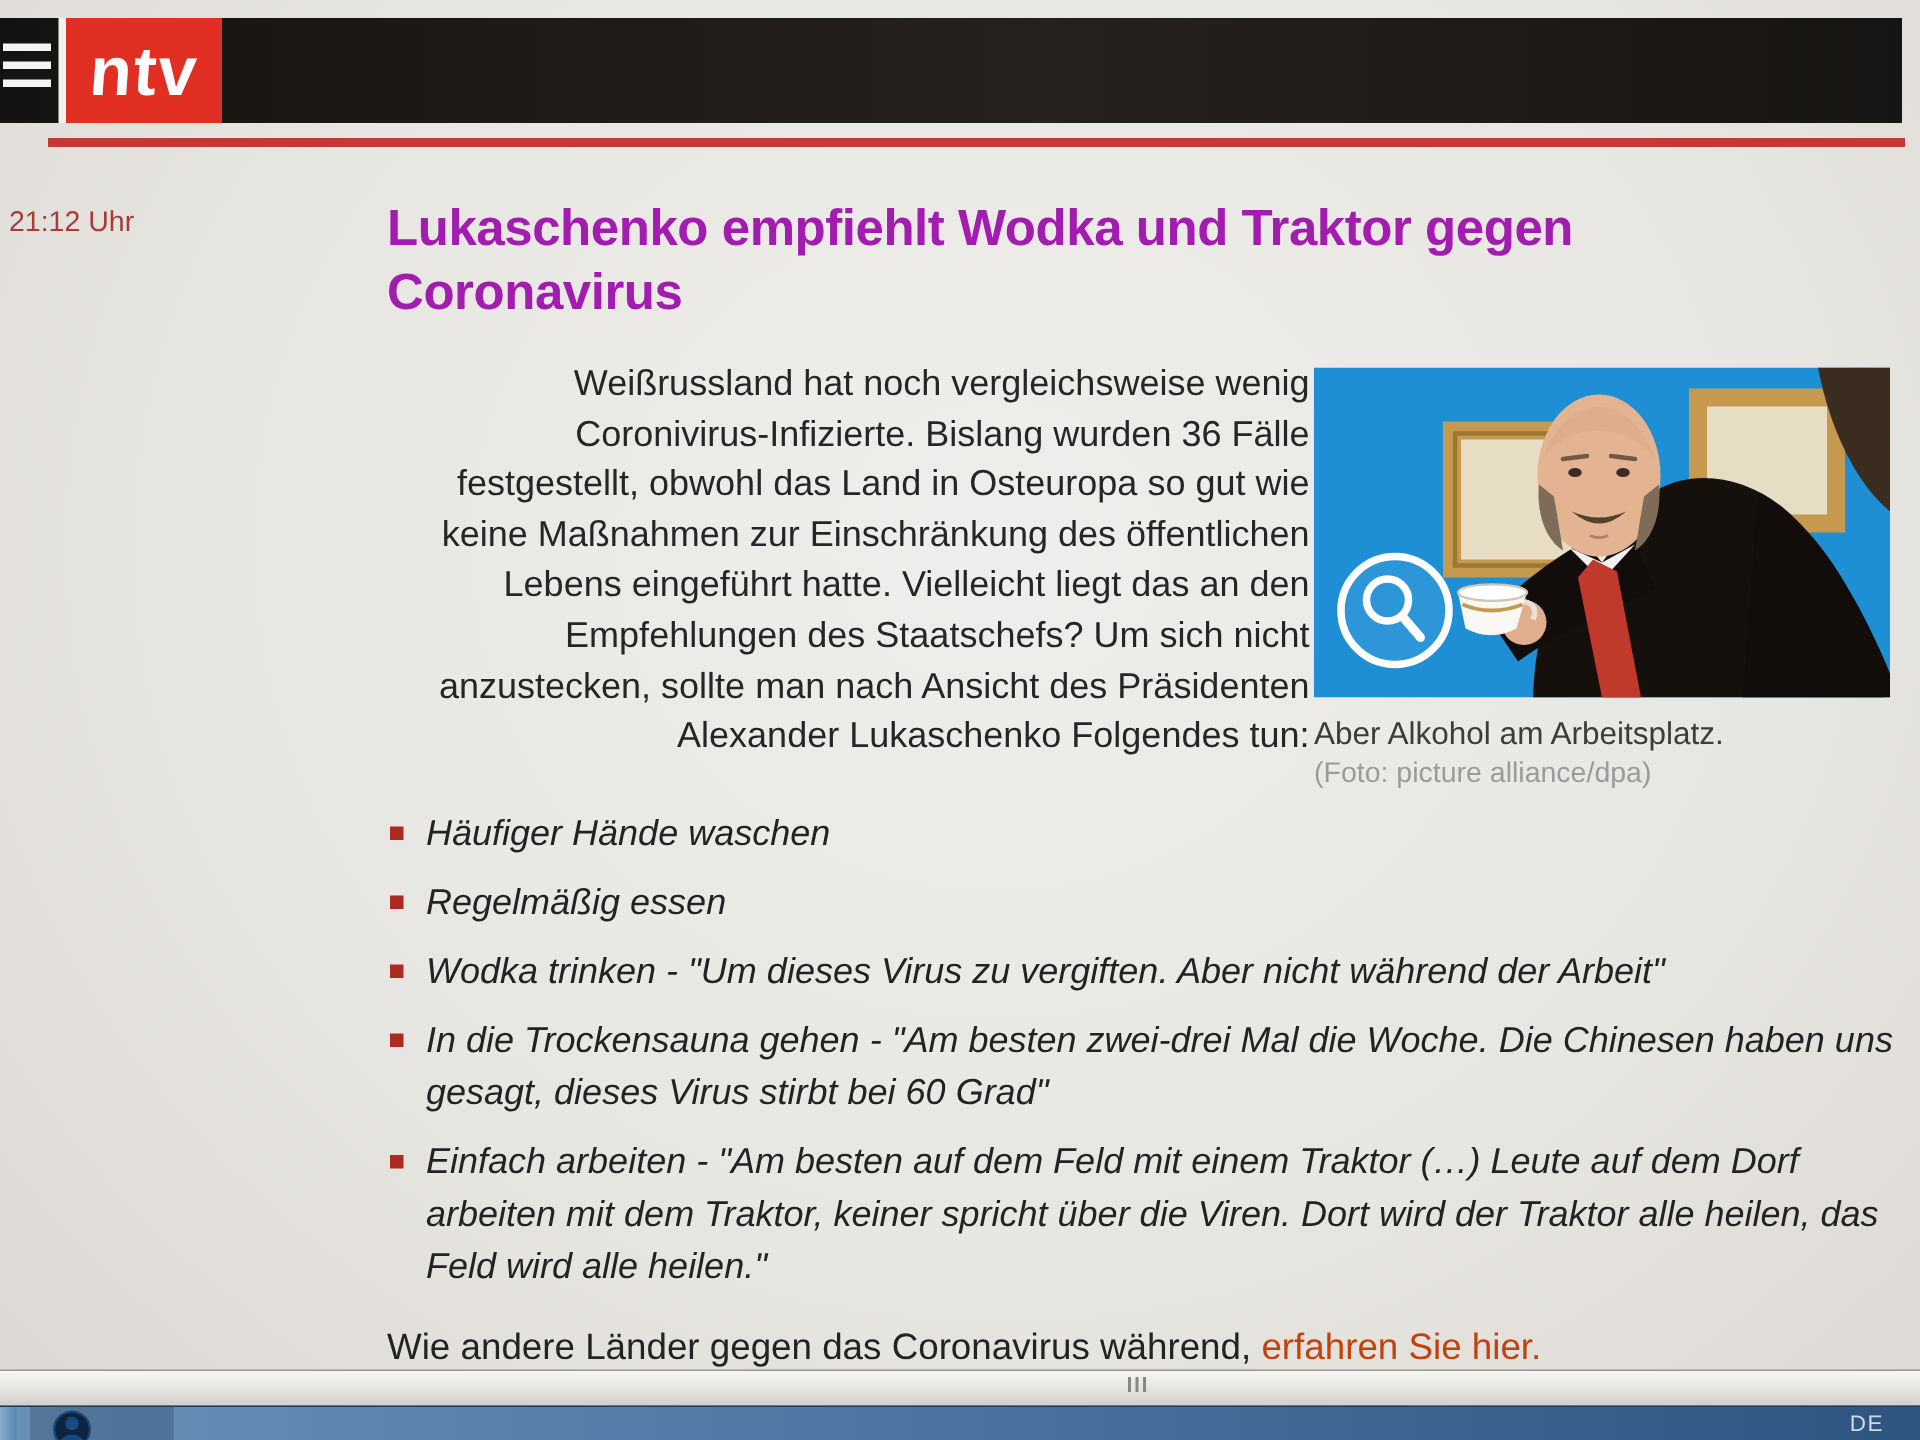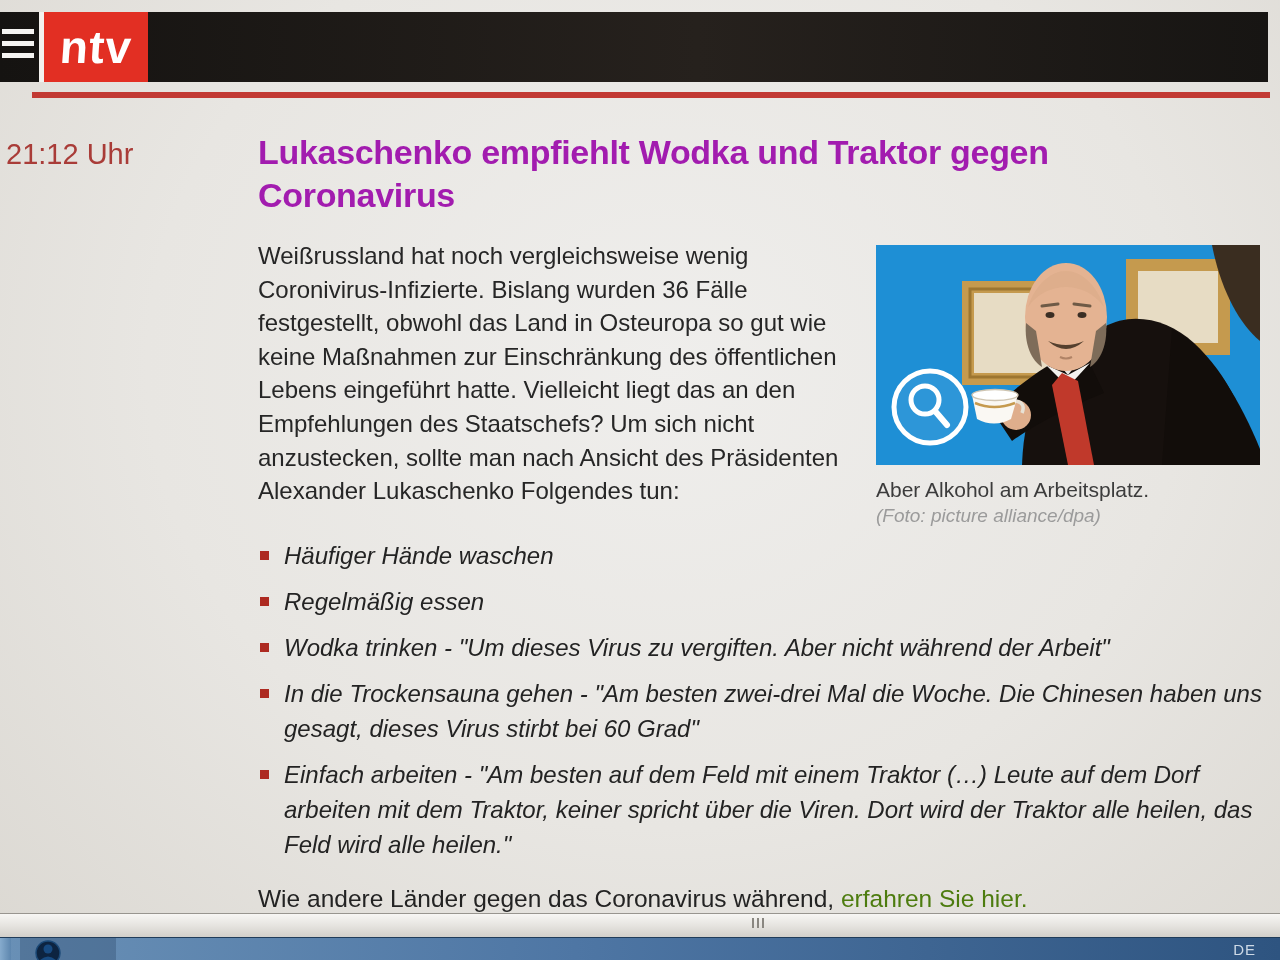--- a/index.html
+++ b/index.html
@@ -18,43 +18,43 @@
   .menu i{display:block;height:5px;background:#f5f4f2;}
   .logo-sep{width:5px;background:#f3f1ee;margin-left:5px;}
   .logo{
     width:104px;background:#e22f23;color:#fff;
     display:flex;align-items:center;justify-content:center;
     font-size:46px;font-weight:bold;cursor:pointer;
   }
   .logo span{display:inline-block;transform:skewX(-4deg);letter-spacing:1px;}
   .redline{position:absolute;top:92px;left:32px;right:10px;height:6px;background:#c23a34;}
   
-  .timestamp{position:absolute;top:138px;left:6px;font-size:29px;color:#a93c38;}
+  .timestamp{position:absolute;top:138px;left:6px;font-size:19px;color:#a93c38;}
   .headline{
     position:absolute;top:131px;left:258px;width:900px;
     font-size:34px;line-height:43px;font-weight:bold;color:#a21caf;
     letter-spacing:-0.3px;white-space:pre-line;margin:0;
   }
   .intro{
     position:absolute;top:239px;left:258px;width:615px;
-    font-size:24px;line-height:33.6px;color:#262626;white-space:pre-line;
+    font-size:24px;line-height:33.6px;color:#262626;white-space:pre-line;text-align:right;
   }
   
   figure{position:absolute;left:876px;top:245px;width:386px;margin:0;}
   .figimg{display:block;width:384px;height:220px;cursor:pointer;}
   .cap{font-size:21px;color:#3c3c3c;margin-top:13px;}
-  .credit{font-size:19px;color:#9b9b9b;margin-top:3px;font-style:italic;}
+  .credit{font-size:19px;color:#9b9b9b;margin-top:3px;}
   
   .list{position:absolute;left:258px;top:538px;width:1016px;list-style:none;margin:0;padding:0;}
   .list li{display:flex;margin-bottom:11px;font-size:24px;line-height:35px;color:#232323;}
   .bullet{width:9px;height:9px;background:#ad2a21;margin:13px 15px 0 2px;flex:none;}
   .li-text{white-space:pre-line;font-style:italic;}
   
   .outro{position:absolute;left:258px;top:885px;font-size:24.5px;color:#232323;}
-  .outro a{color:#4d7c0f;text-decoration:none;cursor:pointer;}
+  .outro a{color:#c2410c;text-decoration:none;cursor:pointer;}
   
   .scrollbar{
     position:absolute;top:913px;left:0;right:0;height:23px;
     background:linear-gradient(#f7f6f4 0%,#e8e6e2 45%,#d2cfca 100%);
     border-top:1px solid #98958f;border-bottom:1px solid #8b8882;
   }
   .grip{position:absolute;left:752px;top:4px;display:flex;gap:3px;}
   .grip i{width:2px;height:10px;background:#8a8781;}
   
   .taskbar{

